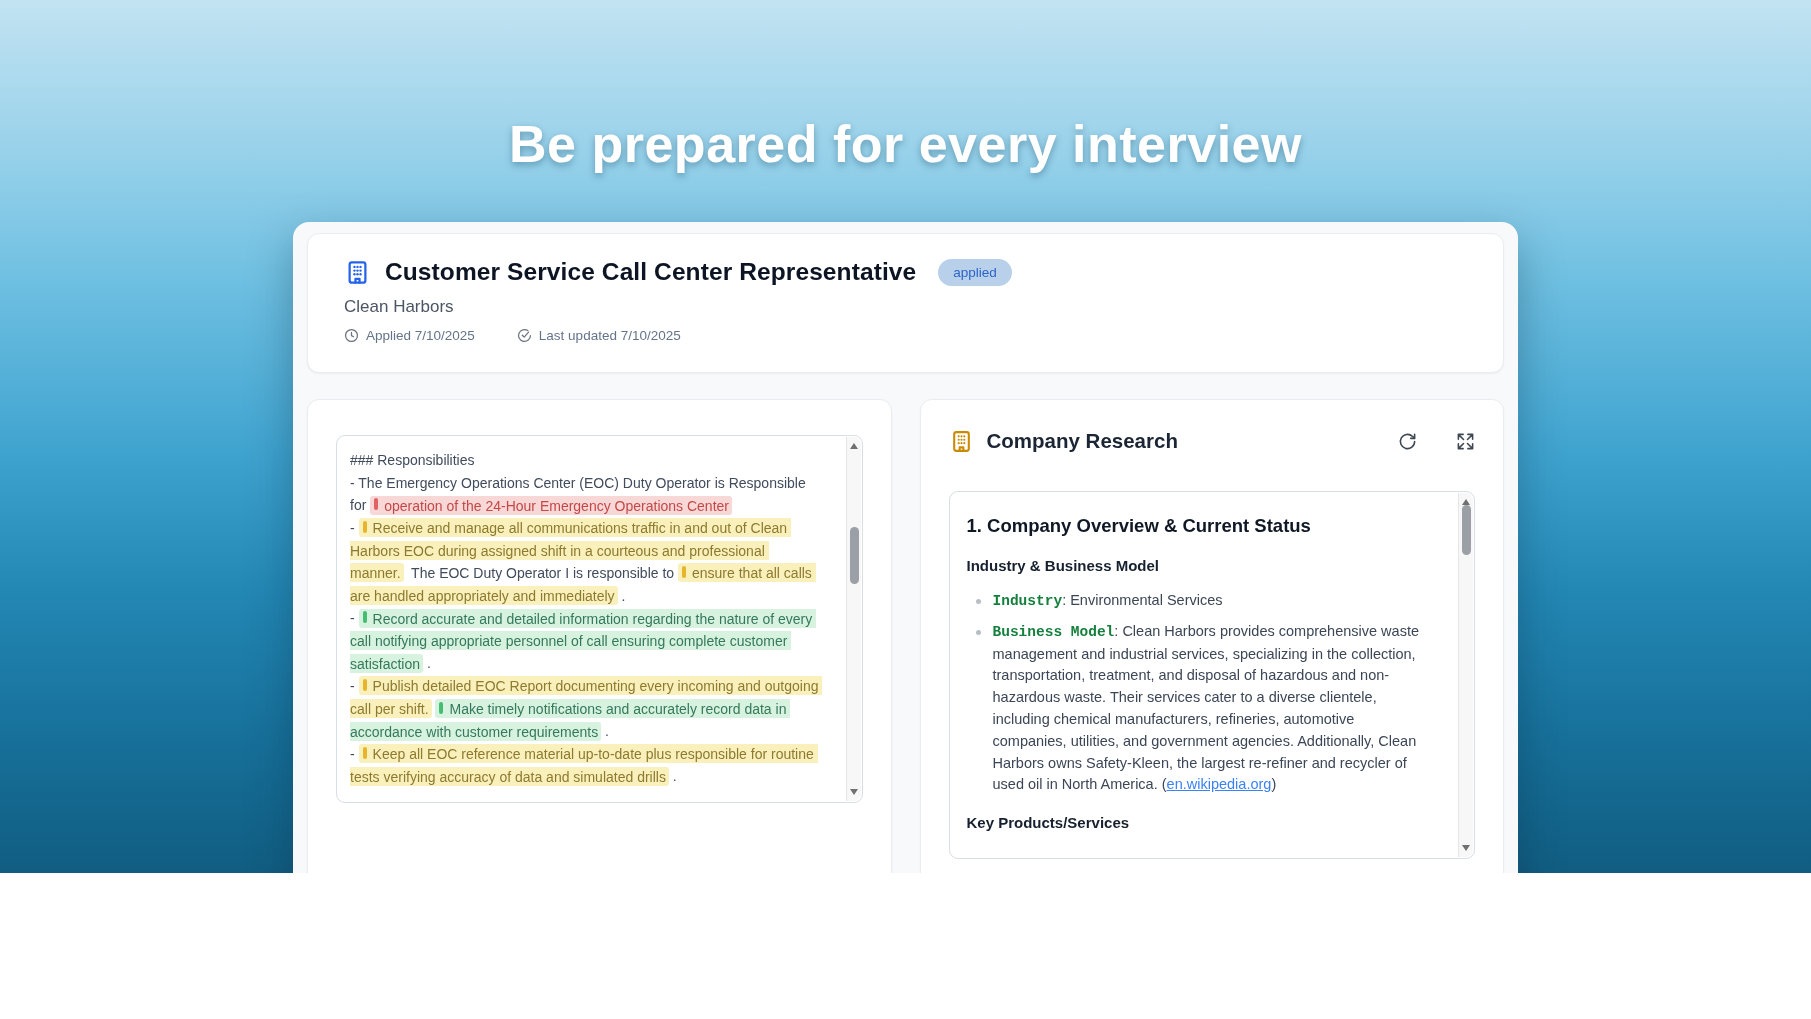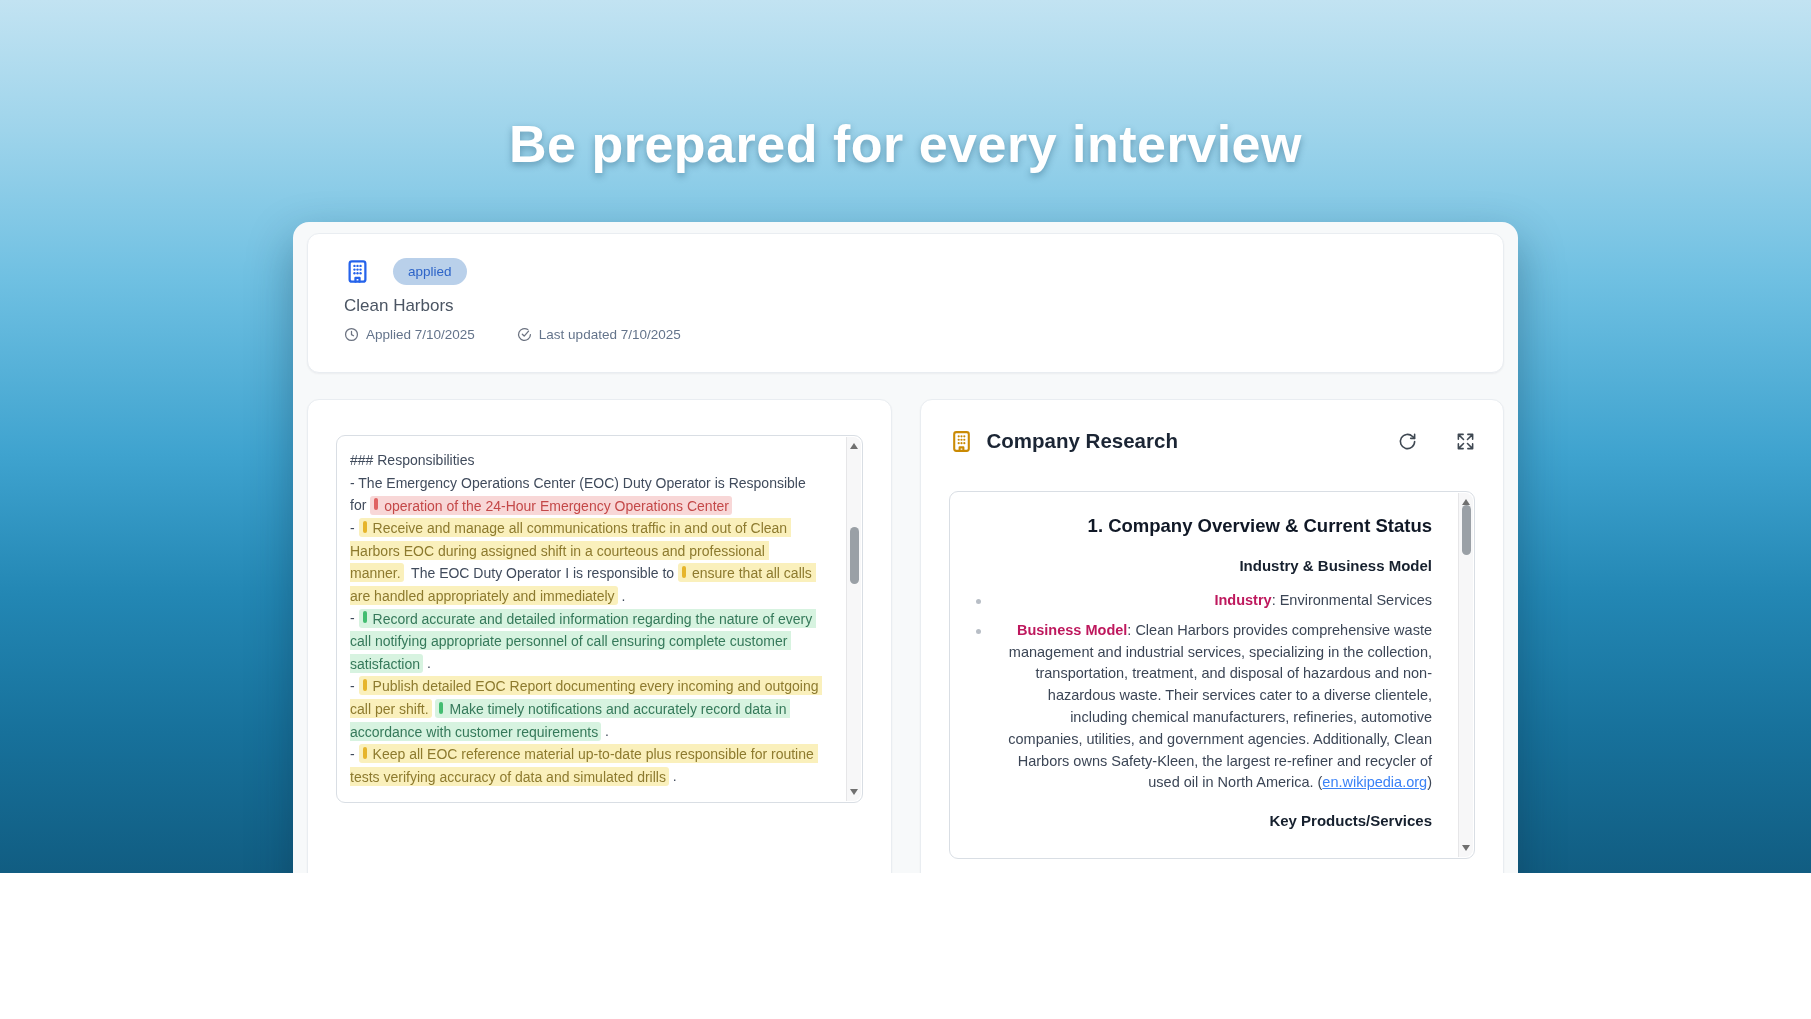--- a/index.html
+++ b/index.html
@@ -76,28 +76,28 @@
   .hl { border-radius:3px; padding:1.5px 3px; }
   .hl.yellow { background:#faf0bc; color:#8d7a2e; }
   .hl.green  { background:#d7f3e0; color:#35795a; }
   .hl.red    { background:#f8d7d7; color:#c44848; }
   .hl .bar { display:inline-block; width:4px; height:12px; border-radius:2px; margin:0 6px 0 1px; }
   .hl.yellow .bar { background:#e6b52c; }
   .hl.green  .bar { background:#43bd71; }
   .hl.red    .bar { background:#e06262; }
 
   
-  .cr-body { padding:21px 42px 13px 17px; color:#3c4656;text-align:right; }
+  .cr-body { padding:21px 42px 13px 17px; color:#3c4656; }
   .cr-h2 { font-size:18.5px; font-weight:700; color:#101826; margin:2px 0 20px; }
   .cr-h3 { font-size:15px; font-weight:700; color:#16202e; margin:0 0 16px; }
   .cr-list { list-style:none; margin:0 0 18px 26px; }
   .cr-list li { position:relative; font-size:14.5px; line-height:21.8px; margin-bottom:8px; }
   .cr-list li::before { content:''; position:absolute; left:-17px; top:9px; width:5px; height:5px;
     border-radius:50%; background:#b8bec6; }
-  .cr-list strong { color:#be185d; }
+  .cr-list strong { color:#15803d;font-family:Liberation Mono, monospace; }
   .cr-list a { color:#3b82f6; text-decoration:underline; cursor:pointer; }
 
   
   .stub-head { display:flex; align-items:center; gap:13px; padding:26px 28px 0; }
 
   svg { display:block; }
 </style>
 </head>
 <body>
 
@@ -119,20 +119,21 @@
                 <circle cx="14.7" cy="7" r="1.05"></circle>
               <circle cx="9.3" cy="10.3" r="1.05"></circle>
                 <circle cx="12" cy="10.3" r="1.05"></circle>
                 <circle cx="14.7" cy="10.3" r="1.05"></circle>
               <circle cx="9.3" cy="13.6" r="1.05"></circle>
                 <circle cx="12" cy="13.6" r="1.05"></circle>
                 <circle cx="14.7" cy="13.6" r="1.05"></circle>
             </g>
           </svg>
         </span>
+        <span class="job-title">Customer Service Call Center Representative</span>
         <span class="badge">applied</span>
       </div>
       <div class="company-name">Clean Harbors</div>
       <div class="date-row">
         <span class="date-item">
           <span>
             <svg width="15" height="15" viewBox="0 0 24 24" fill="none" stroke="#6b7280" stroke-width="2" stroke-linecap="round" stroke-linejoin="round">
               <circle cx="12" cy="12" r="9.5"></circle>
                 <path d="M12 7v5.2l3.2 1.8"></path>
             </svg>

